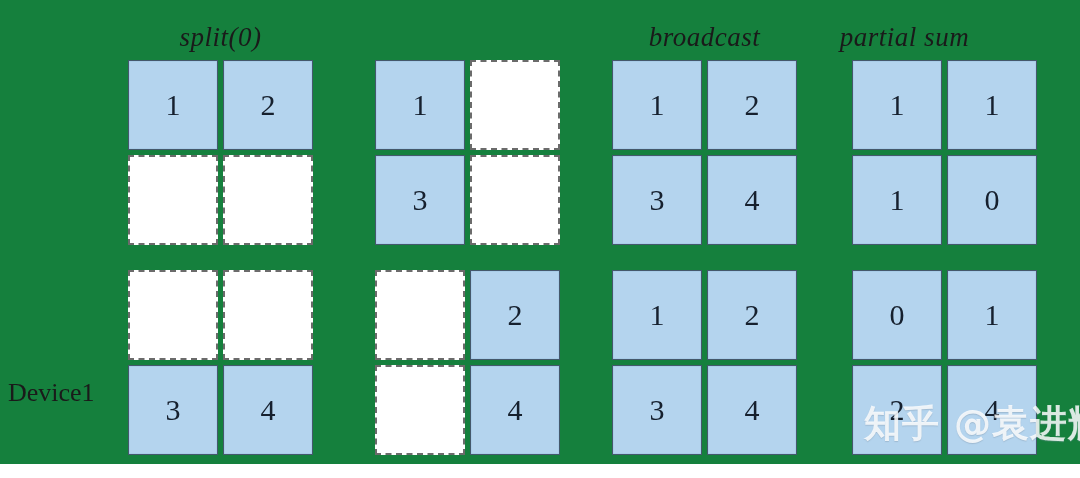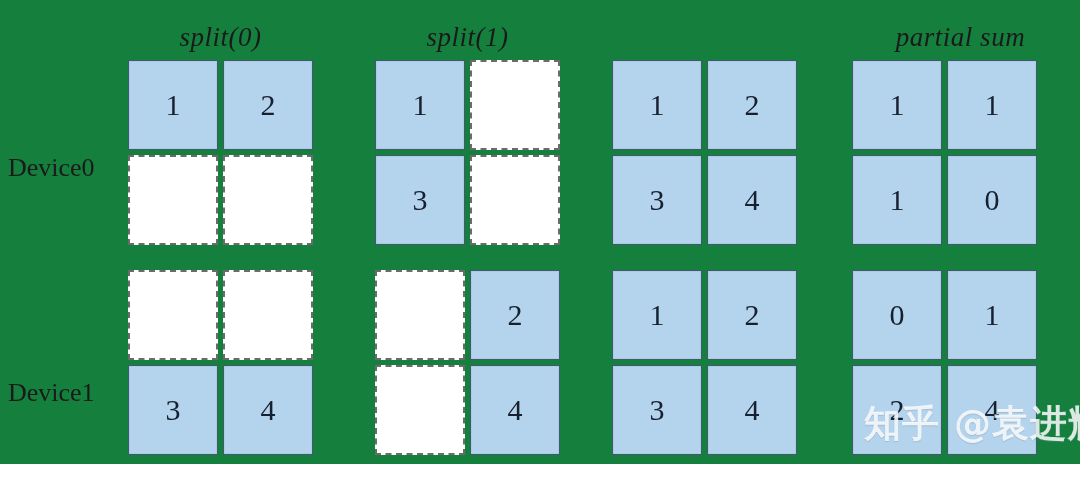--- a/index.html
+++ b/index.html
@@ -92,24 +92,23 @@
     white-space: nowrap;
     letter-spacing: 1px;
   }
 </style>
 </head>
 <body>
 
 <div id="page">
 
   <div class="col-header" style="left: 128px; width: 185px;">split(0)</div>
-  <div class="col-header" style="left: 375px; width: 185px;">split(1)</div>
-  <div class="col-header" style="left: 868px; width: 185px;">partial sum</div>
-
-  <div class="device-label" style="top: 153px;">Device0</div>
+  <div class="col-header" style="left: 612px; width: 185px;">broadcast</div>
+  <div class="col-header" style="left: 812px; width: 185px;">partial sum</div>
+
   <div class="device-label" style="top: 378px;">Device1</div>
 
   <div id="matrix-layer">
       <div class="matrix" style="left: 128px; top: 60px;">
         <div class="cell filled">
           <span class="val">1</span>
         </div>
         <div class="cell filled">
           <span class="val">2</span>
         </div>

